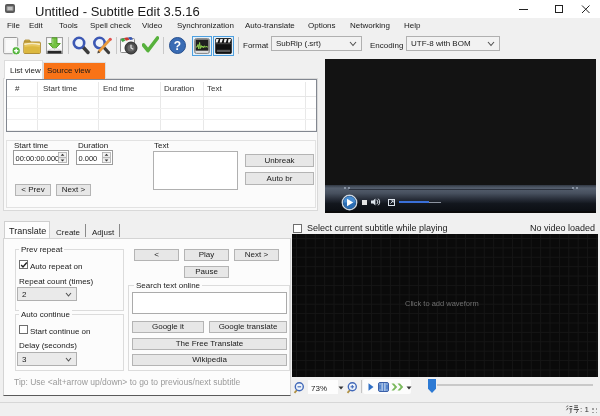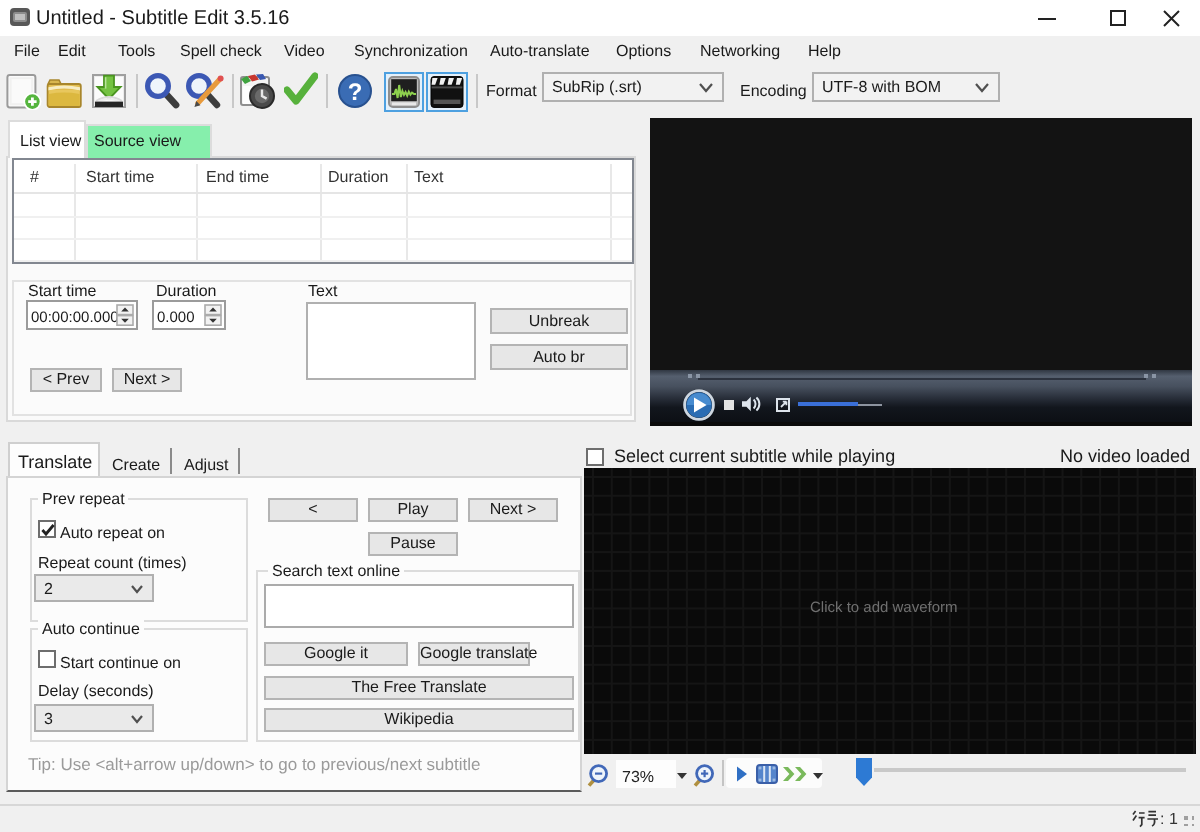--- a/index.html
+++ b/index.html
@@ -18,21 +18,21 @@
 </style>
 </head>
 <body>
 
 <div class="abs" style="left:0;top:0;width:600px;height:18px;background:#ffffff"></div>
 <svg class="abs" style="left:5px;top:4px" width="10" height="9" viewBox="0 0 10 9">
   <rect x="0" y="0" width="10" height="9" rx="2" fill="#585858"></rect>
   <rect x="1.5" y="2" width="7" height="5" rx="1" fill="#8d8d8d"></rect>
   <rect x="2.5" y="3" width="5" height="3" fill="#c0c0c0"></rect>
 </svg>
-<div class="abs" style="left:18px;top:4px;font-size:10px;color:#1a1a1a;white-space:nowrap">Untitled - Subtitle Edit 3.5.16</div>
+<div class="abs" style="left:35px;top:4px;font-size:13px;color:#1a1a1a;white-space:nowrap">Untitled - Subtitle Edit 3.5.16</div>
 <svg class="abs" style="left:510px;top:0" width="90" height="18" viewBox="0 0 90 18">
   <line x1="9" y1="9.5" x2="18" y2="9.5" stroke="#222" stroke-width="1"></line>
   <rect x="45.5" y="5.5" width="7" height="7" fill="none" stroke="#222" stroke-width="1"></rect>
   <path d="M72 5.5 L79.5 13 M79.5 5.5 L72 13" stroke="#222" stroke-width="1"></path>
 </svg>
 
 <div class="abs" style="left:0;top:18px;width:600px;height:15px;background:#f0f0f0"></div>
 <div class="lbl" style="left:7px;top:21px">File</div>
 <div class="lbl" style="left:29px;top:21px">Edit</div>
 <div class="lbl" style="left:59px;top:21px">Tools</div>
@@ -137,21 +137,21 @@
 <div class="combo" style="left:406px;top:36px;width:94px;height:15px">
     <span class="ct">UTF-8 with BOM</span>
   <svg class="abs" style="right:4px;top:4px" width="8" height="6" viewBox="0 0 8 6">
       <path d="M1 1 L4 4.5 L7 1" fill="none" stroke="#505050" stroke-width="1.1"></path>
     </svg>
 </div>
 
 <div class="abs" style="left:3px;top:79px;width:315px;height:132px;border:1px solid #d9d9d9;border-top:none;background:#fafafa"></div>
 <div class="abs" style="left:3px;top:78px;width:315px;height:1px;background:#d9d9d9"></div>
 <div class="abs" style="left:5.5px;top:139.5px;width:310.5px;height:68px;border:1px solid #e2e2e2;background:#fbfbfb"></div>
-<div class="abs" style="left:43px;top:62px;width:63px;height:28px;background:#86efac;border:1px solid #dcdcdc;border-bottom:none">
+<div class="abs" style="left:43px;top:62px;width:63px;height:28px;background:#f97316;border:1px solid #dcdcdc;border-bottom:none">
     <span class="lbl" style="left:3px;top:3px">Source view</span>
   </div>
 <div class="abs" style="left:4px;top:60px;width:39px;height:19px;background:#fff;border:1px solid #dcdcdc;border-bottom:none;z-index:2">
     <span class="lbl" style="left:5px;top:5px">List view</span>
   </div>
 
 <div class="abs" style="left:6px;top:79px;width:311px;height:53px;background:#fff;border:1px solid #828790">
   <div class="hcol" style="left:8px">#</div>
   <div class="hcol" style="left:36px">Start time</div>
   <div class="hcol" style="left:96px">End time</div>
@@ -268,21 +268,21 @@
 
 <div class="btn" style="left:134px;top:249px;width:45px;height:12px;line-height:10px">&lt;</div>
 <div class="btn" style="left:184px;top:249px;width:45px;height:12px;line-height:10px">Play</div>
 <div class="btn" style="left:234px;top:249px;width:45px;height:12px;line-height:10px">Next &gt;</div>
 <div class="btn" style="left:184px;top:266px;width:45px;height:12px;line-height:10px">Pause</div>
 
 <div class="gbox" style="left:128px;top:285px;width:162px;height:86px"></div>
 <div class="lbl" style="left:134px;top:281px;background:#fcfcfc;padding:0 2px">Search text online</div>
 <div class="abs" style="left:132px;top:292px;width:155px;height:22px;background:#fff;border:1px solid #ababab"></div>
 <div class="btn" style="left:132px;top:321px;width:72px;height:12px;line-height:10px">Google it</div>
-<div class="btn" style="left:209px;top:321px;width:56px;height:12px;line-height:10px">Google translate</div>
+<div class="btn" style="left:209px;top:321px;width:78px;height:12px;line-height:10px">Google translate</div>
 <div class="btn" style="left:132px;top:338px;width:155px;height:12px;line-height:10px">The Free Translate</div>
 <div class="btn" style="left:132px;top:354px;width:155px;height:12px;line-height:10px">Wikipedia</div>
 
 <div class="abs" style="left:14px;top:377px;font-size:8.5px;color:#9a9a9a;white-space:nowrap">Tip: Use &lt;alt+arrow up/down&gt; to go to previous/next subtitle</div>
 
 <div class="abs" style="left:292px;top:234px;width:306px;height:143px;background:#0a0a0a;
   background-image:linear-gradient(#151515 1px, transparent 1px),linear-gradient(90deg,#151515 1px, transparent 1px);
   background-size:9.4px 9.4px;background-position:4px 4px"></div>
 <div class="abs" style="left:405px;top:299px;font-size:7.5px;color:#6f6f6f;white-space:nowrap">Click to add waveform</div>
 

